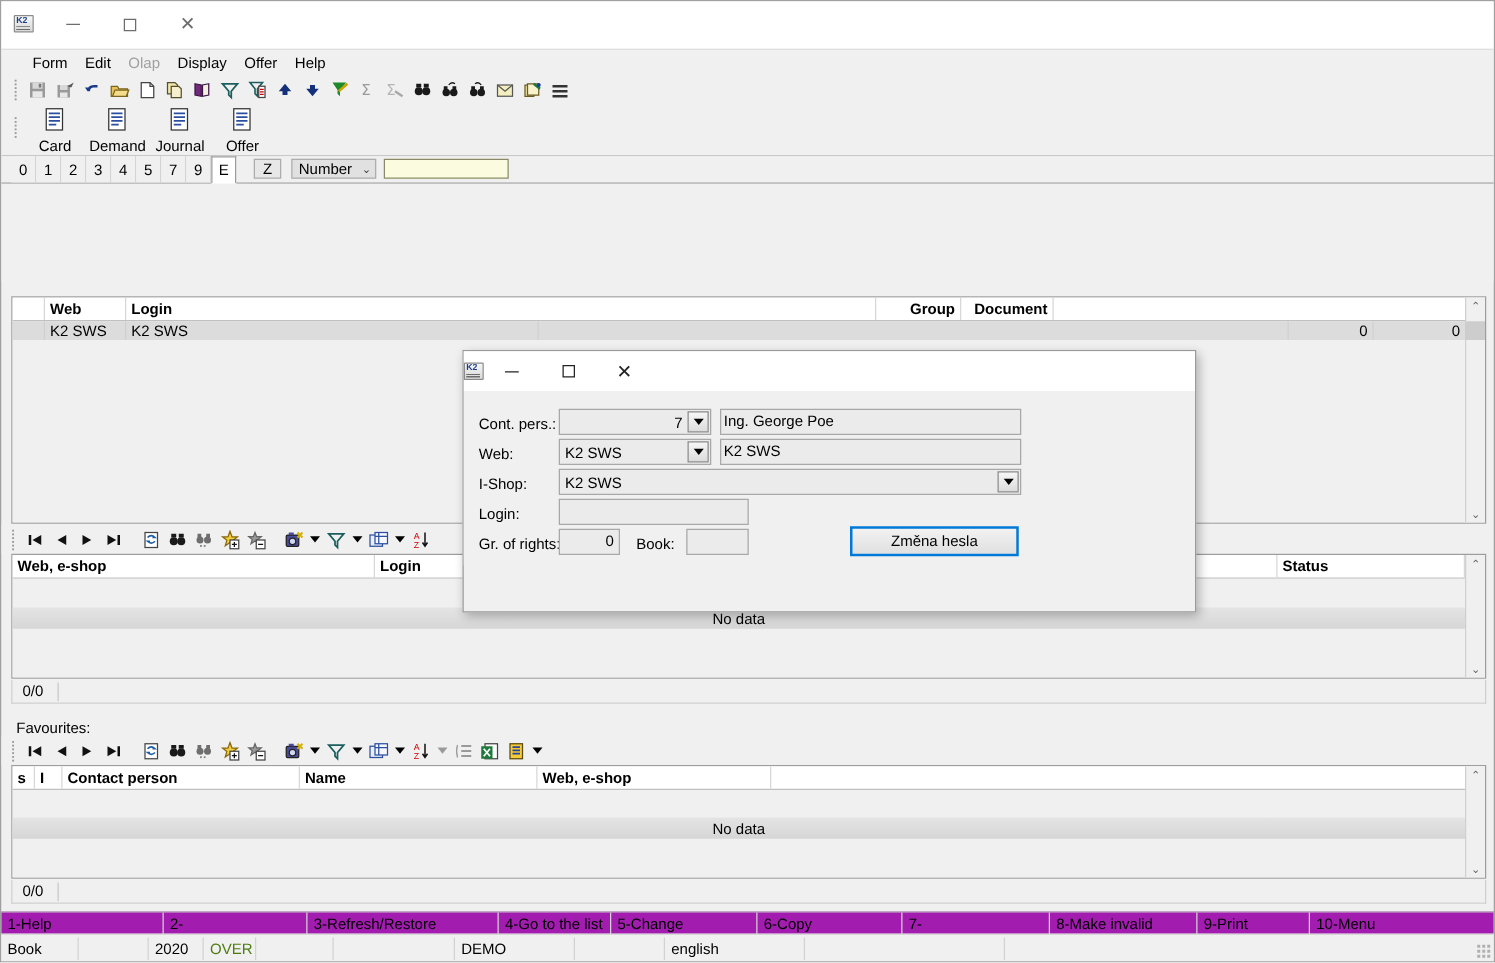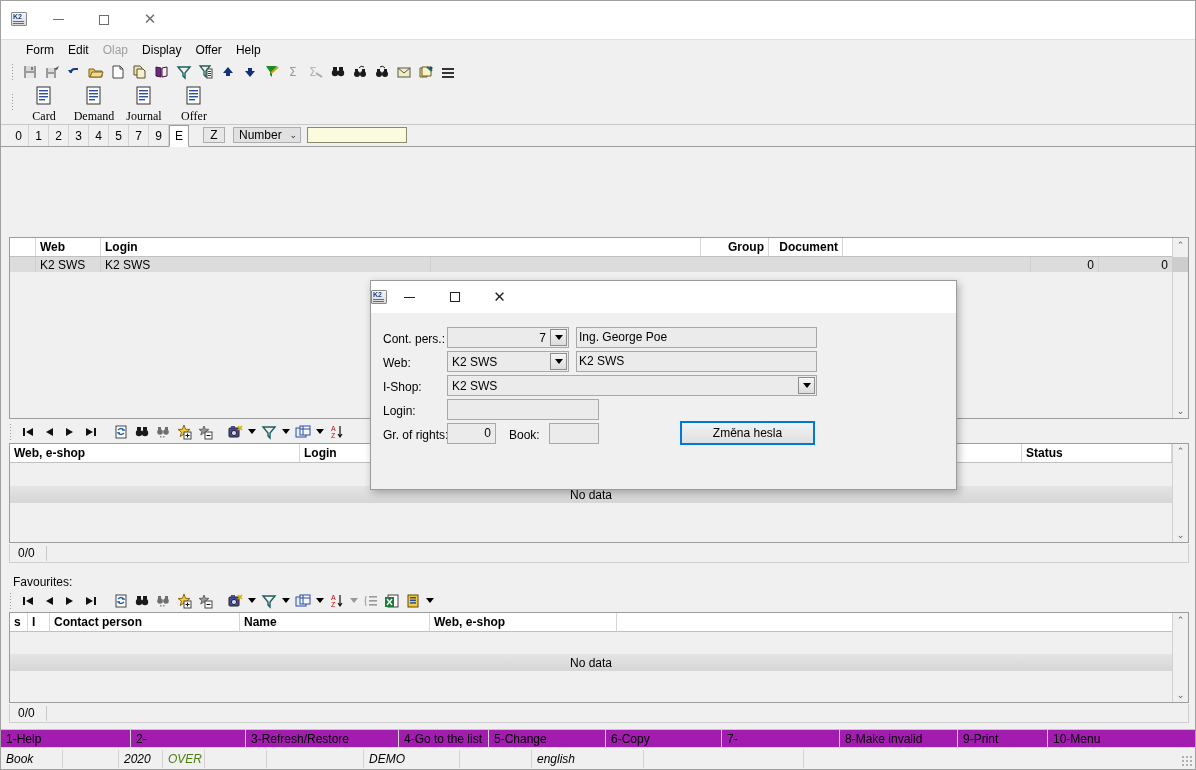--- a/index.html
+++ b/index.html
@@ -112,21 +112,21 @@
     border-bottom: 1px solid #c8c8c8;
   }
   .bigbtn {
     width: 50px; height: 38px;
     display: flex; flex-direction: column;
     align-items: center; justify-content: flex-start;
     padding-top: 1px;
     font-size: 11px;
     flex: none;
   }
-  .bigbtn .lbl { margin-top: 1px; font-family: Liberation Serif, serif; }
+  .bigbtn .lbl { margin-top: 1px; }
 
   
   .tabstrip {
     height: 22px;
     background: #f0f0f0;
     display: flex; align-items: stretch;
     padding-left: 8px;
     border-bottom: 1px solid #9d9d9d;
   }
   .numtab {
@@ -307,21 +307,20 @@
     border-top: 1px solid #d8d8d8;
     display: flex; align-items: center;
     font-size: 12px;
   }
   .statusbar .sb {
     height: 18px; line-height: 18px;
     padding-left: 5px;
     border-right: 1px solid #d2d2d2;
     overflow: hidden; white-space: nowrap;
     flex: none;
-    font-style: italic;
   }
   .statusbar .sb.dim { color: #4d7c0f; }
   .grip {
     position: absolute; right: 2px; bottom: 2px; width: 12px; height: 12px;
     background-image: radial-gradient(#b0b0b0 40%, transparent 41%);
     background-size: 4px 4px;
   }
 
   
   .dlg {

